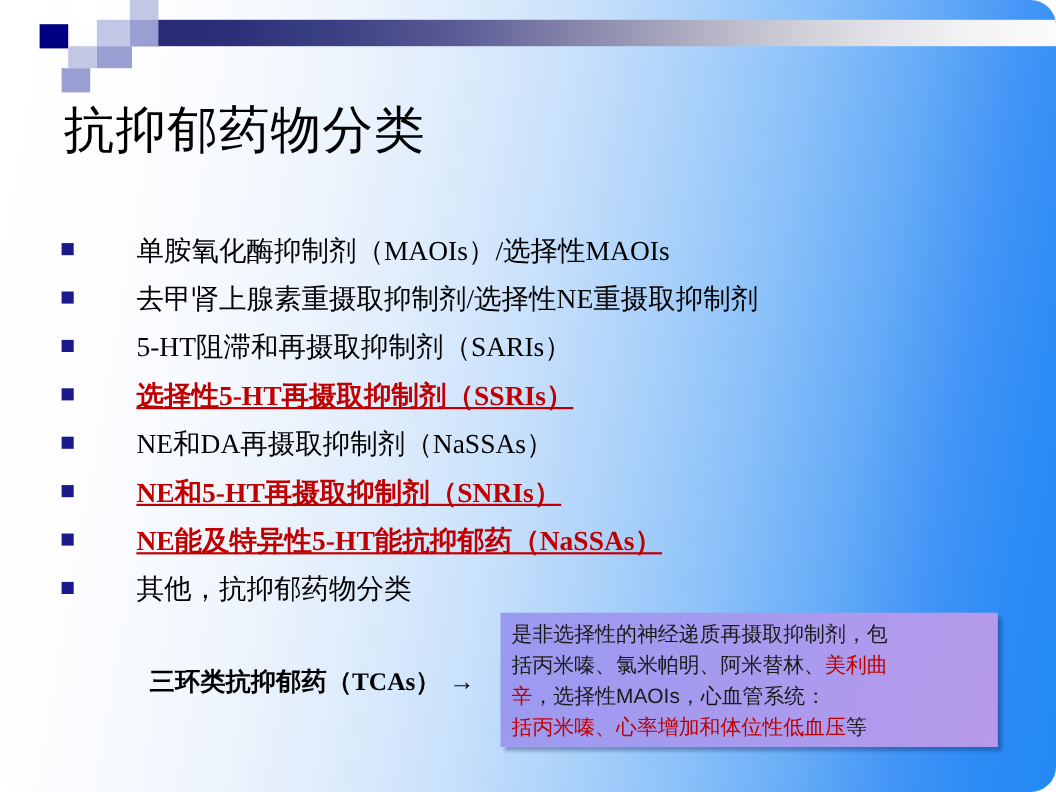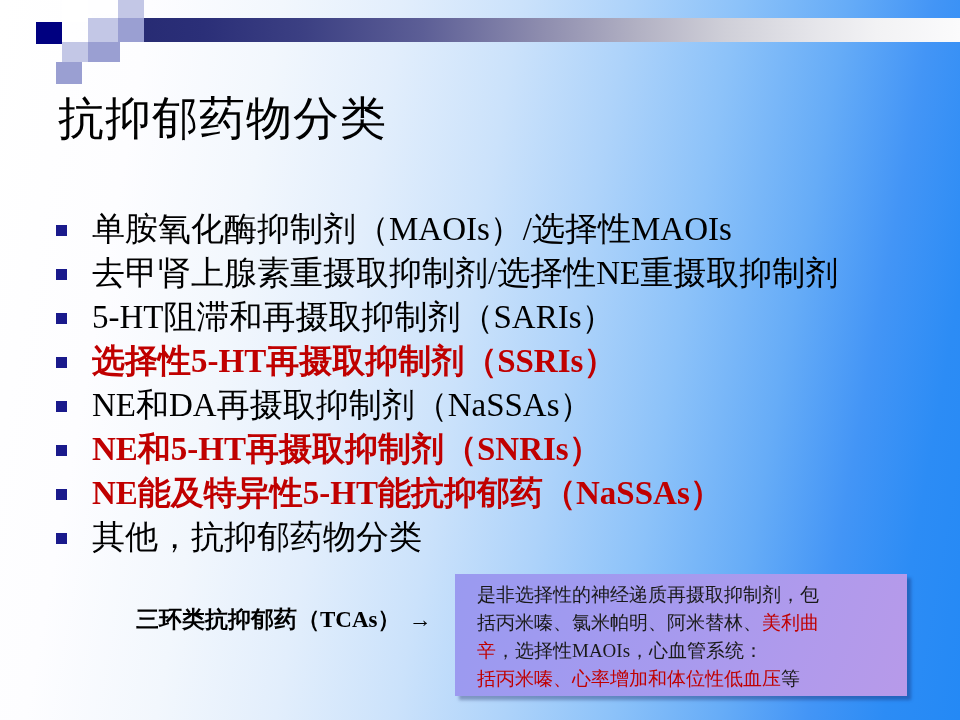--- a/index.html
+++ b/index.html
@@ -44,20 +44,21 @@
       #f2f7fd 26%,
       #e2eefc 37%,
       #cbe2fb 48%,
       #aed3fa 58%,
       #8cc2f9 68%,
       #66acf7 78%,
       #4395f6 86%,
       #2c8cf5 93%,
       #2489f5 100%
     );
+    border-radius: 23px;
   }
 
   
   #header-deco {
     position: absolute;
     left: 0;
     top: 0;
     width: 960px;
     height: 62px;
   }
@@ -114,29 +115,31 @@
   .bullet-marker {
     flex: 0 0 auto;
     width: 11px;
     height: 11px;
     background: #1a1a8c;
     margin-right: 25px;
     position: relative;
     top: -4px;
   }
   .bullet-text {
-    font-size: 33px;
+    font-size: 25px;
     line-height: 34px;
     color: #000000;
     white-space: nowrap;
     font-family: "Liberation Serif", "DejaVu Serif", serif;
+    margin-left: 32px;
   }
   .bullet-row.accent .bullet-text {
     color: #c00000;
     font-weight: bold;
+    text-decoration: underline;
   }
 
   
   #tca-caption {
     position: absolute;
     left: 136px;
     top: 604px;
     font-size: 23px;
     font-weight: bold;
     color: #000000;
@@ -157,24 +160,23 @@
     height: 122px;
     background: linear-gradient(
       110deg,
       #9a9af0 0%,
       #a09af0 25%,
       #a79aee 50%,
       #b09aec 75%,
       #b79ae9 100%
     );
     box-shadow: 4px 4px 3px rgba(20, 30, 90, 0.35);
-    padding: 7px 10px 0 22px;
+    padding: 7px 10px 0 10px;
     box-sizing: border-box;
-    font-family: Liberation Serif, serif;
-    margin-top: 17px;
+    font-family: Liberation Sans, sans-serif;
   }
   .callout-line {
     font-size: 19px;
     line-height: 28px;
     color: #1a1a1a;
     white-space: nowrap;
   }
   .callout-line .red {
     color: #c00000;
   }

